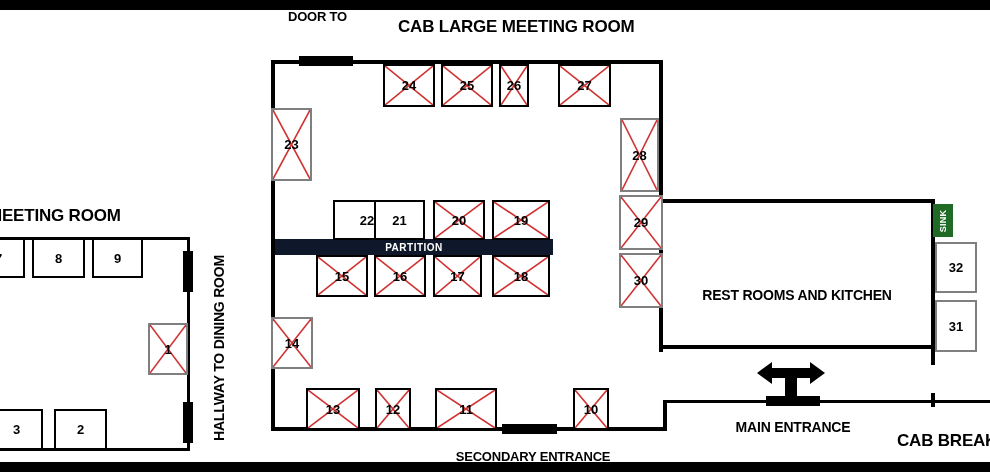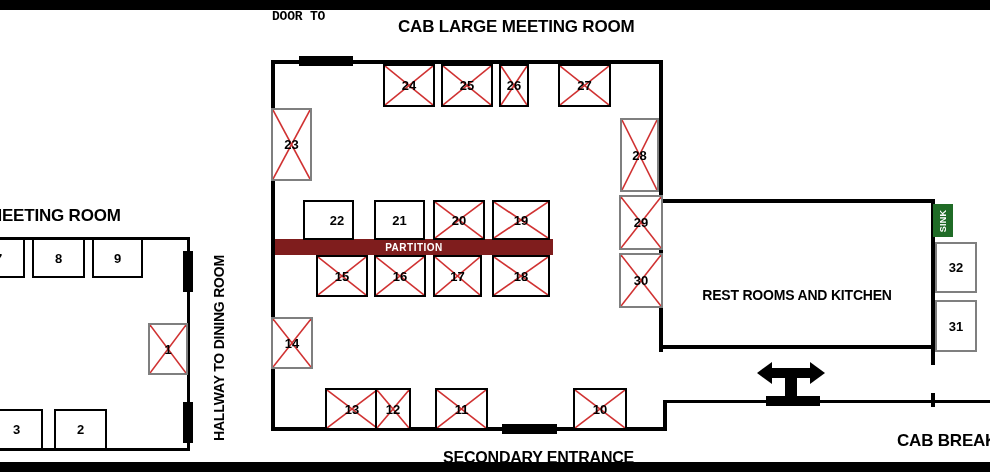--- a/index.html
+++ b/index.html
@@ -8,21 +8,21 @@
   .bar{position:absolute;background:#000;}
   .wall{position:absolute;background:#000;}
   .door{position:absolute;background:#000;}
   .lbl{position:absolute;white-space:nowrap;letter-spacing:-0.2px;}
   .lbl.c{text-align:center;}
   .rot{transform:rotate(-90deg);transform-origin:center center;text-align:center;}
   .table-box{position:absolute;background:#fff;border:2px solid #000;box-sizing:border-box;
              display:flex;align-items:center;justify-content:center;}
   .table-box svg{position:absolute;left:0;top:0;width:100%;height:100%;}
   .table-num{position:relative;font-size:13px;line-height:1;}
-  #partition{position:absolute;left:275px;top:239px;width:278px;height:16px;background:#7f1d1d;
+  #partition{position:absolute;left:275px;top:239px;width:278px;height:16px;background:#0f172a;
              display:flex;align-items:center;justify-content:center;}
   #partition span{color:#fff;font-size:10px;letter-spacing:0.5px;}
   #sink{position:absolute;left:933px;top:204px;width:20px;height:33px;
         display:flex;align-items:center;justify-content:center;}
   #sink span{color:#fff;font-size:9px;transform:rotate(-90deg);letter-spacing:0.3px;}
 </style>
 </head>
 <body>
 
 <div id="canvas">
@@ -93,21 +93,21 @@
         </svg>
         <span class="table-num">23</span>
       </div>
       <div class="table-box" style="left: 620px; top: 118px; width: 39px; height: 74px; border-color: rgb(127, 127, 127);">
         <svg viewBox="0 0 100 100" preserveAspectRatio="none">
           <line x1="0" y1="0" x2="100" y2="100" stroke="#d03232" stroke-width="1.6" vector-effect="non-scaling-stroke"></line>
           <line x1="100" y1="0" x2="0" y2="100" stroke="#d03232" stroke-width="1.6" vector-effect="non-scaling-stroke"></line>
         </svg>
         <span class="table-num">28</span>
       </div>
-      <div class="table-box" style="left: 303px; top: 200px; width: 51px; height: 40px; border-color: rgb(0, 0, 0); padding-left: 17px;">
+      <div class="table-box" style="left: 333px; top: 200px; width: 51px; height: 40px; border-color: rgb(0, 0, 0); padding-left: 17px;">
         <span class="table-num">22</span>
       </div>
       <div class="table-box" style="left: 374px; top: 200px; width: 51px; height: 40px; border-color: rgb(0, 0, 0);">
         <span class="table-num">21</span>
       </div>
       <div class="table-box" style="left: 433px; top: 200px; width: 52px; height: 40px; border-color: rgb(0, 0, 0);">
         <svg viewBox="0 0 100 100" preserveAspectRatio="none">
           <line x1="0" y1="0" x2="100" y2="100" stroke="#d03232" stroke-width="1.6" vector-effect="non-scaling-stroke"></line>
           <line x1="100" y1="0" x2="0" y2="100" stroke="#d03232" stroke-width="1.6" vector-effect="non-scaling-stroke"></line>
         </svg>
@@ -162,42 +162,42 @@
         </svg>
         <span class="table-num">30</span>
       </div>
       <div class="table-box" style="left: 271px; top: 317px; width: 42px; height: 52px; border-color: rgb(127, 127, 127);">
         <svg viewBox="0 0 100 100" preserveAspectRatio="none">
           <line x1="0" y1="0" x2="100" y2="100" stroke="#d03232" stroke-width="1.6" vector-effect="non-scaling-stroke"></line>
           <line x1="100" y1="0" x2="0" y2="100" stroke="#d03232" stroke-width="1.6" vector-effect="non-scaling-stroke"></line>
         </svg>
         <span class="table-num">14</span>
       </div>
-      <div class="table-box" style="left: 325px; top: 388px; width: 54px; height: 42px; border-color: rgb(0, 0, 0);">
+      <div class="table-box" style="left: 306px; top: 388px; width: 54px; height: 42px; border-color: rgb(0, 0, 0);">
         <svg viewBox="0 0 100 100" preserveAspectRatio="none">
           <line x1="0" y1="0" x2="100" y2="100" stroke="#d03232" stroke-width="1.6" vector-effect="non-scaling-stroke"></line>
           <line x1="100" y1="0" x2="0" y2="100" stroke="#d03232" stroke-width="1.6" vector-effect="non-scaling-stroke"></line>
         </svg>
         <span class="table-num">13</span>
       </div>
       <div class="table-box" style="left: 375px; top: 388px; width: 36px; height: 42px; border-color: rgb(0, 0, 0);">
         <svg viewBox="0 0 100 100" preserveAspectRatio="none">
           <line x1="0" y1="0" x2="100" y2="100" stroke="#d03232" stroke-width="1.6" vector-effect="non-scaling-stroke"></line>
           <line x1="100" y1="0" x2="0" y2="100" stroke="#d03232" stroke-width="1.6" vector-effect="non-scaling-stroke"></line>
         </svg>
         <span class="table-num">12</span>
       </div>
-      <div class="table-box" style="left: 435px; top: 388px; width: 53px; height: 42px; border-color: rgb(0, 0, 0);">
+      <div class="table-box" style="left: 435px; top: 388px; width: 62px; height: 42px; border-color: rgb(0, 0, 0);">
         <svg viewBox="0 0 100 100" preserveAspectRatio="none">
           <line x1="0" y1="0" x2="100" y2="100" stroke="#d03232" stroke-width="1.6" vector-effect="non-scaling-stroke"></line>
           <line x1="100" y1="0" x2="0" y2="100" stroke="#d03232" stroke-width="1.6" vector-effect="non-scaling-stroke"></line>
         </svg>
         <span class="table-num">11</span>
       </div>
-      <div class="table-box" style="left: 573px; top: 388px; width: 54px; height: 42px; border-color: rgb(0, 0, 0);">
+      <div class="table-box" style="left: 573px; top: 388px; width: 36px; height: 42px; border-color: rgb(0, 0, 0);">
         <svg viewBox="0 0 100 100" preserveAspectRatio="none">
           <line x1="0" y1="0" x2="100" y2="100" stroke="#d03232" stroke-width="1.6" vector-effect="non-scaling-stroke"></line>
           <line x1="100" y1="0" x2="0" y2="100" stroke="#d03232" stroke-width="1.6" vector-effect="non-scaling-stroke"></line>
         </svg>
         <span class="table-num">10</span>
       </div>
       <div class="table-box" style="left: -28px; top: 238px; width: 53px; height: 40px; border-color: rgb(0, 0, 0);">
         <span class="table-num">7</span>
       </div>
       <div class="table-box" style="left: 32px; top: 238px; width: 53px; height: 40px; border-color: rgb(0, 0, 0);">
@@ -231,23 +231,24 @@
     <span>SINK</span>
   </div>
 
   <svg style="position:absolute;left:757px;top:361px;" width="68" height="39" viewBox="0 0 68 39">
     <polygon points="0,12 15,1 15,23" fill="#000"></polygon>
     <polygon points="68,12 53,1 53,23" fill="#000"></polygon>
     <rect x="13" y="7" width="42" height="10" fill="#000"></rect>
     <rect x="28" y="12" width="12" height="27" fill="#000"></rect>
   </svg>
 
-  <div class="lbl" style="left:272px;top:5px;font-size:13px;line-height:24px;font-family:Liberation Mono, monospace;">
+  <div class="lbl" style="left:288px;top:5px;font-size:13px;line-height:24px;">
     <div>DOOR TO</div>
   </div>
   <div class="lbl" style="left:398px;top:17px;font-size:17px;">CAB LARGE MEETING ROOM</div>
   <div class="lbl" style="left:-12px;top:206px;font-size:17px;">MEETING ROOM</div>
   <div class="lbl rot" style="left:123px;top:338px;width:196px;height:20px;font-size:14px;">HALLWAY TO DINING ROOM</div>
   <div class="lbl c" style="left:663px;top:267px;width:268px;font-size:14px;margin-top:20px;">REST ROOMS AND KITCHEN</div>
-  <div class="lbl c" style="left:443px;top:449px;width:180px;font-size:16px;">SECONDARY ENTRANCE</div>
+  <div class="lbl c" style="left:728px;top:419px;width:130px;font-size:14px;">MAIN ENTRANCE</div>
+  <div class="lbl c" style="left:443px;top:449px;width:180px;font-size:13px;">SECONDARY ENTRANCE</div>
   <div class="lbl" style="left:897px;top:431px;font-size:17px;">CAB BREAK</div>
 
 </div>
 
 </body></html>

